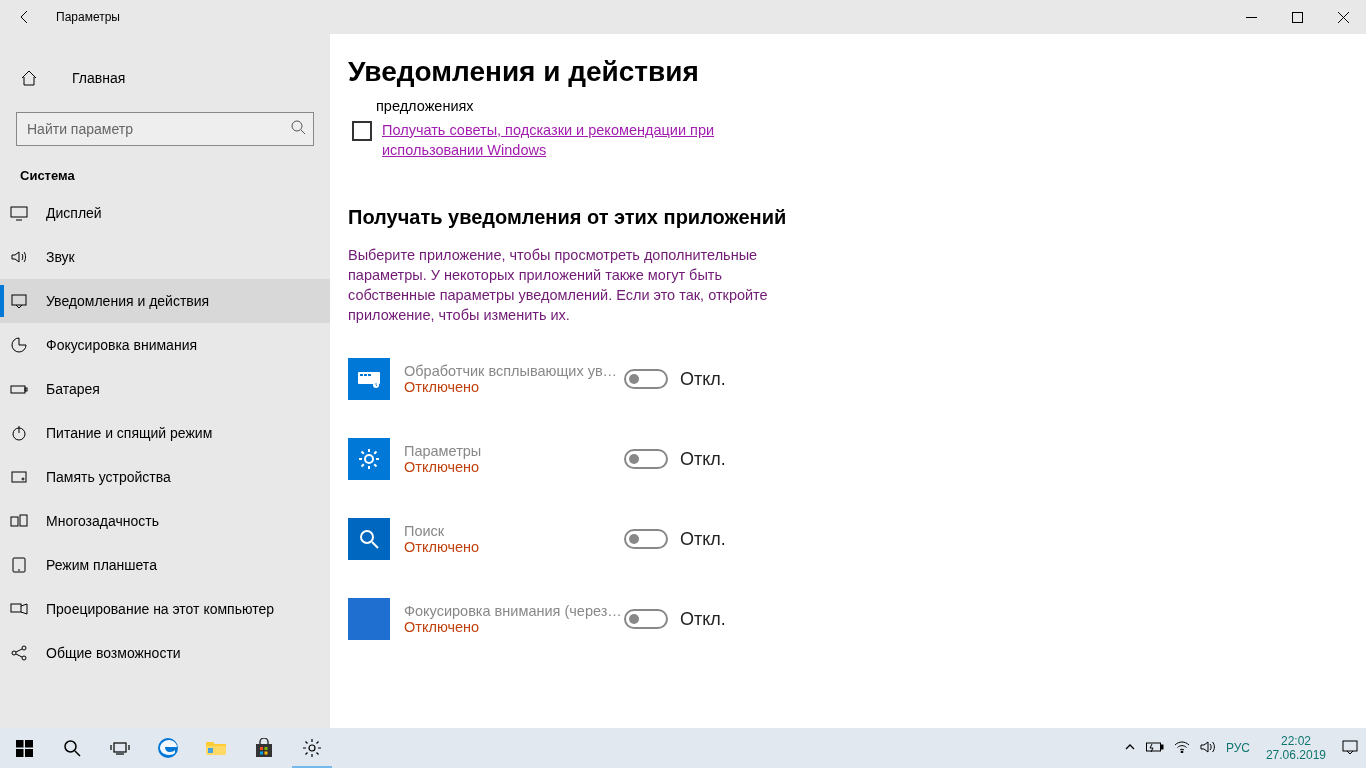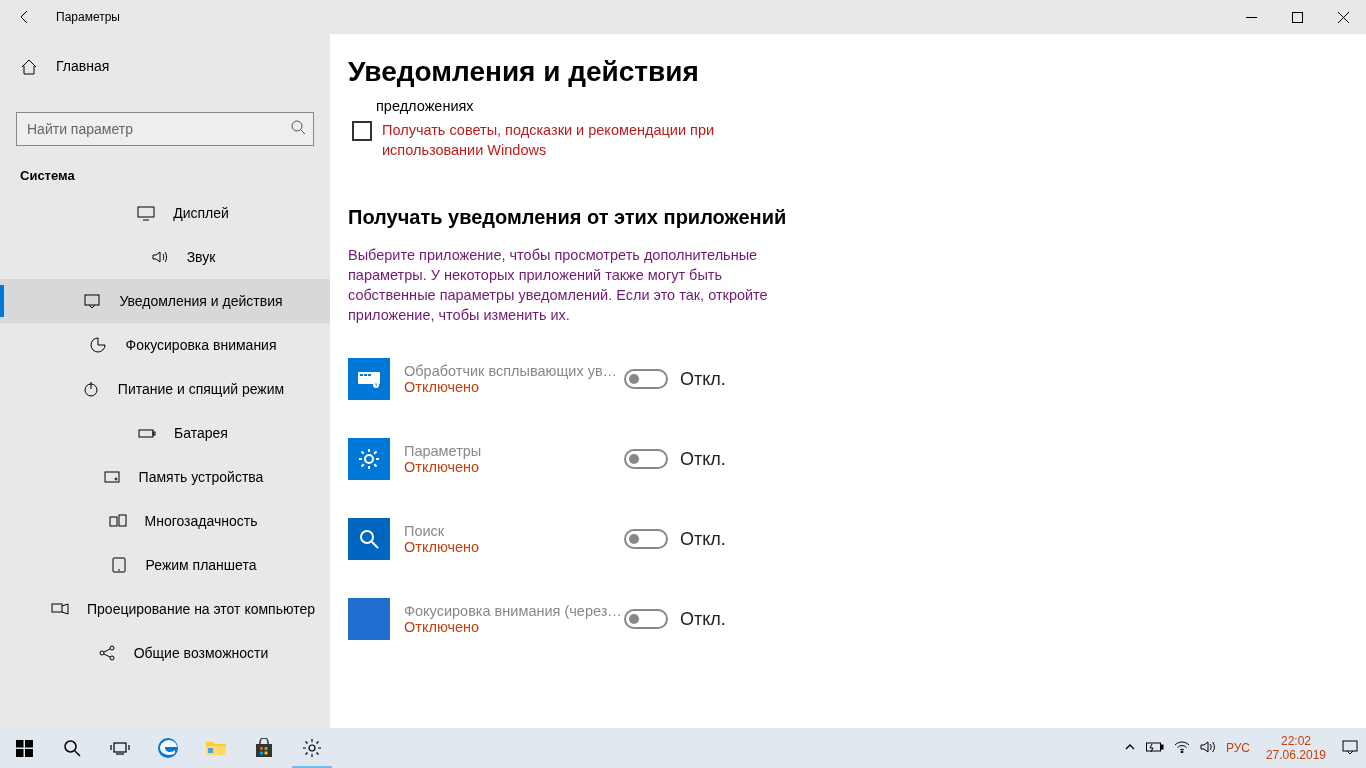--- a/index.html
+++ b/index.html
@@ -8,38 +8,38 @@
   
   .titlebar { position:absolute; top:0; left:0; right:0; height:34px; background:#e8e8e8; display:flex; align-items:center; }
   .titlebar .back { width:22px; height:22px; margin-left:14px; display:flex; align-items:center; justify-content:center; }
   .titlebar .title { margin-left:20px; font-size:12px; color:#000; }
   .winbtns { position:absolute; right:0; top:0; height:34px; display:flex; }
   .winbtn { width:46px; height:34px; display:flex; align-items:center; justify-content:center; color:#000; }
   .winbtn svg { stroke:#000; }
 
   
   .sidebar { position:absolute; top:34px; bottom:40px; left:0; width:330px; background:#e8e8e8; padding-top:24px; }
-  .home-row { display:flex; align-items:flex-start; height:40px; padding-left:20px; gap:18px; font-size:14px; }
+  .home-row { display:flex; align-items:center; height:40px; padding-left:20px; gap:34px; font-size:14px; }
   .search-wrap { margin:14px 16px 0 16px; position:relative; }
   .search-input { width:100%; height:34px; background:#eee; border:1px solid #888; padding:0 36px 0 10px; font-size:14px; outline:none; color:#8b5cf6; }
   .search-input::placeholder { color:#666; }
   .search-ico { position:absolute; right:8px; top:50%; transform:translateY(-50%); }
   .section-label { font-weight:600; font-size:13px; margin:22px 0 8px 20px; }
-  .nav-item { display:flex; align-items:center; height:44px; padding-left:36px; gap:18px; font-size:14px; color:#000; cursor:pointer;justify-content:center; }
+  .nav-item { display:flex; align-items:center; height:44px; padding-left:10px; gap:18px; font-size:14px; color:#000; cursor:pointer; }
   .nav-item.active { background:#d8d8d8; position:relative; }
   .nav-item.active::before { content:""; position:absolute; left:0; top:6px; bottom:6px; width:4px; background:#0078d7; }
   .nav-ico { width:18px; height:18px; display:flex; align-items:center; justify-content:center; }
   .nav-ico svg { display:block; }
 
   
   .content { position:absolute; top:34px; left:330px; right:0; bottom:40px; background:#fff; padding:22px 0 0 18px; overflow:hidden; }
   .page-title { font-size:28px; font-weight:600; margin-bottom:8px; }
   .chk-row { display:flex; align-items:flex-start; gap:10px; margin-left:4px; margin-bottom:4px; }
   .chk-box { width:20px; height:20px; border:2px solid #333; flex:none; margin-top:1px; }
-  .chk-text { font-size:14.5px; line-height:20px; max-width:360px; color:#b91c1c; }
+  .chk-text { font-size:14.5px; line-height:20px; max-width:360px; color:#a21caf;text-decoration:underline; }
   .chk-indent { margin-left:28px; font-size:14.5px; line-height:20px; max-width:360px; }
 
   .subhead { font-size:20px; font-weight:600; margin:46px 0 16px 0; }
   .desc { font-size:14.5px; line-height:20px; color:#701a75; max-width:420px; margin-bottom:26px; }
 
   .app-row { display:flex; align-items:center; height:56px; margin-bottom:24px; }
   .app-ico { width:42px; height:42px; display:flex; align-items:center; justify-content:center; margin-right:14px; flex:none; }
   .app-ico.blue1 { background:#0078d7; }
   .app-ico.blue2 { background:#0078d7; }
   .app-ico.blue3 { background:#0067c0; }
@@ -48,21 +48,21 @@
   .app-name { font-size:14.5px; color:#888; white-space:nowrap; overflow:hidden; text-overflow:ellipsis; }
   .app-state { font-size:14.5px; color:#c2410c; }
   .toggle { width:44px; height:20px; border:2px solid #888; border-radius:10px; position:relative; margin-right:12px; flex:none; }
   .toggle::after { content:""; position:absolute; left:3px; top:50%; transform:translateY(-50%); width:10px; height:10px; border-radius:50%; background:#888; }
   .toggle-label { font-size:18px; color:#222; }
 
   
   .taskbar { position:absolute; bottom:0; left:0; right:0; height:40px; background:#e1e8ef; display:flex; align-items:center; }
   .tbtn { width:48px; height:40px; display:flex; align-items:center; justify-content:center; position:relative; }
   .tbtn.active::after { content:""; position:absolute; left:4px; right:4px; bottom:0; height:2px; background:#76b9ed; }
-  .tray { margin-left:auto; display:flex; align-items:center; height:40px; padding-right:8px; gap:10px; font-size:12px; color:#c2410c; }
+  .tray { margin-left:auto; display:flex; align-items:center; height:40px; padding-right:8px; gap:10px; font-size:12px; color:#0f766e; }
   .clock { text-align:center; font-size:12px; line-height:14px; margin:0 6px; }
 </style>
 </head>
 <body>
 
 <div class="titlebar">
   <div class="back">
     <svg width="16" height="16" viewBox="0 0 16 16">
         <path d="M10 2 L4 8 L10 14" fill="none" stroke="#000" stroke-width="1"></path>
       </svg>
@@ -139,34 +139,34 @@
     <span class="nav-ico">
         <svg width="18" height="18" viewBox="0 0 18 18" fill="none" stroke="#000" stroke-width="1">
           <path d="M9 2a7 7 0 1 0 7 7h-7V2z"></path>
         </svg>
       </span>
     <span>Фокусировка внимания</span>
   </div>
   <div class="nav-item">
     <span class="nav-ico">
         <svg width="18" height="18" viewBox="0 0 18 18" fill="none" stroke="#000" stroke-width="1">
+          <rect x="1" y="6" width="14" height="7"></rect>
+          <rect x="15" y="8" width="2" height="3"></rect>
+        </svg>
+      </span>
+    <span>Батарея</span>
+  </div>
+  <div class="nav-item">
+    <span class="nav-ico">
+        <svg width="18" height="18" viewBox="0 0 18 18" fill="none" stroke="#000" stroke-width="1">
           <circle cx="9" cy="10" r="6"></circle>
           <line x1="9" y1="2" x2="9" y2="9"></line>
         </svg>
       </span>
     <span>Питание и спящий режим</span>
-  </div>
-  <div class="nav-item">
-    <span class="nav-ico">
-        <svg width="18" height="18" viewBox="0 0 18 18" fill="none" stroke="#000" stroke-width="1">
-          <rect x="1" y="6" width="14" height="7"></rect>
-          <rect x="15" y="8" width="2" height="3"></rect>
-        </svg>
-      </span>
-    <span>Батарея</span>
   </div>
   <div class="nav-item">
     <span class="nav-ico">
         <svg width="18" height="18" viewBox="0 0 18 18" fill="none" stroke="#000" stroke-width="1">
           <rect x="2" y="4" width="14" height="10"></rect>
           <circle cx="13" cy="11" r="1"></circle>
         </svg>
       </span>
     <span>Память устройства</span>
   </div>

